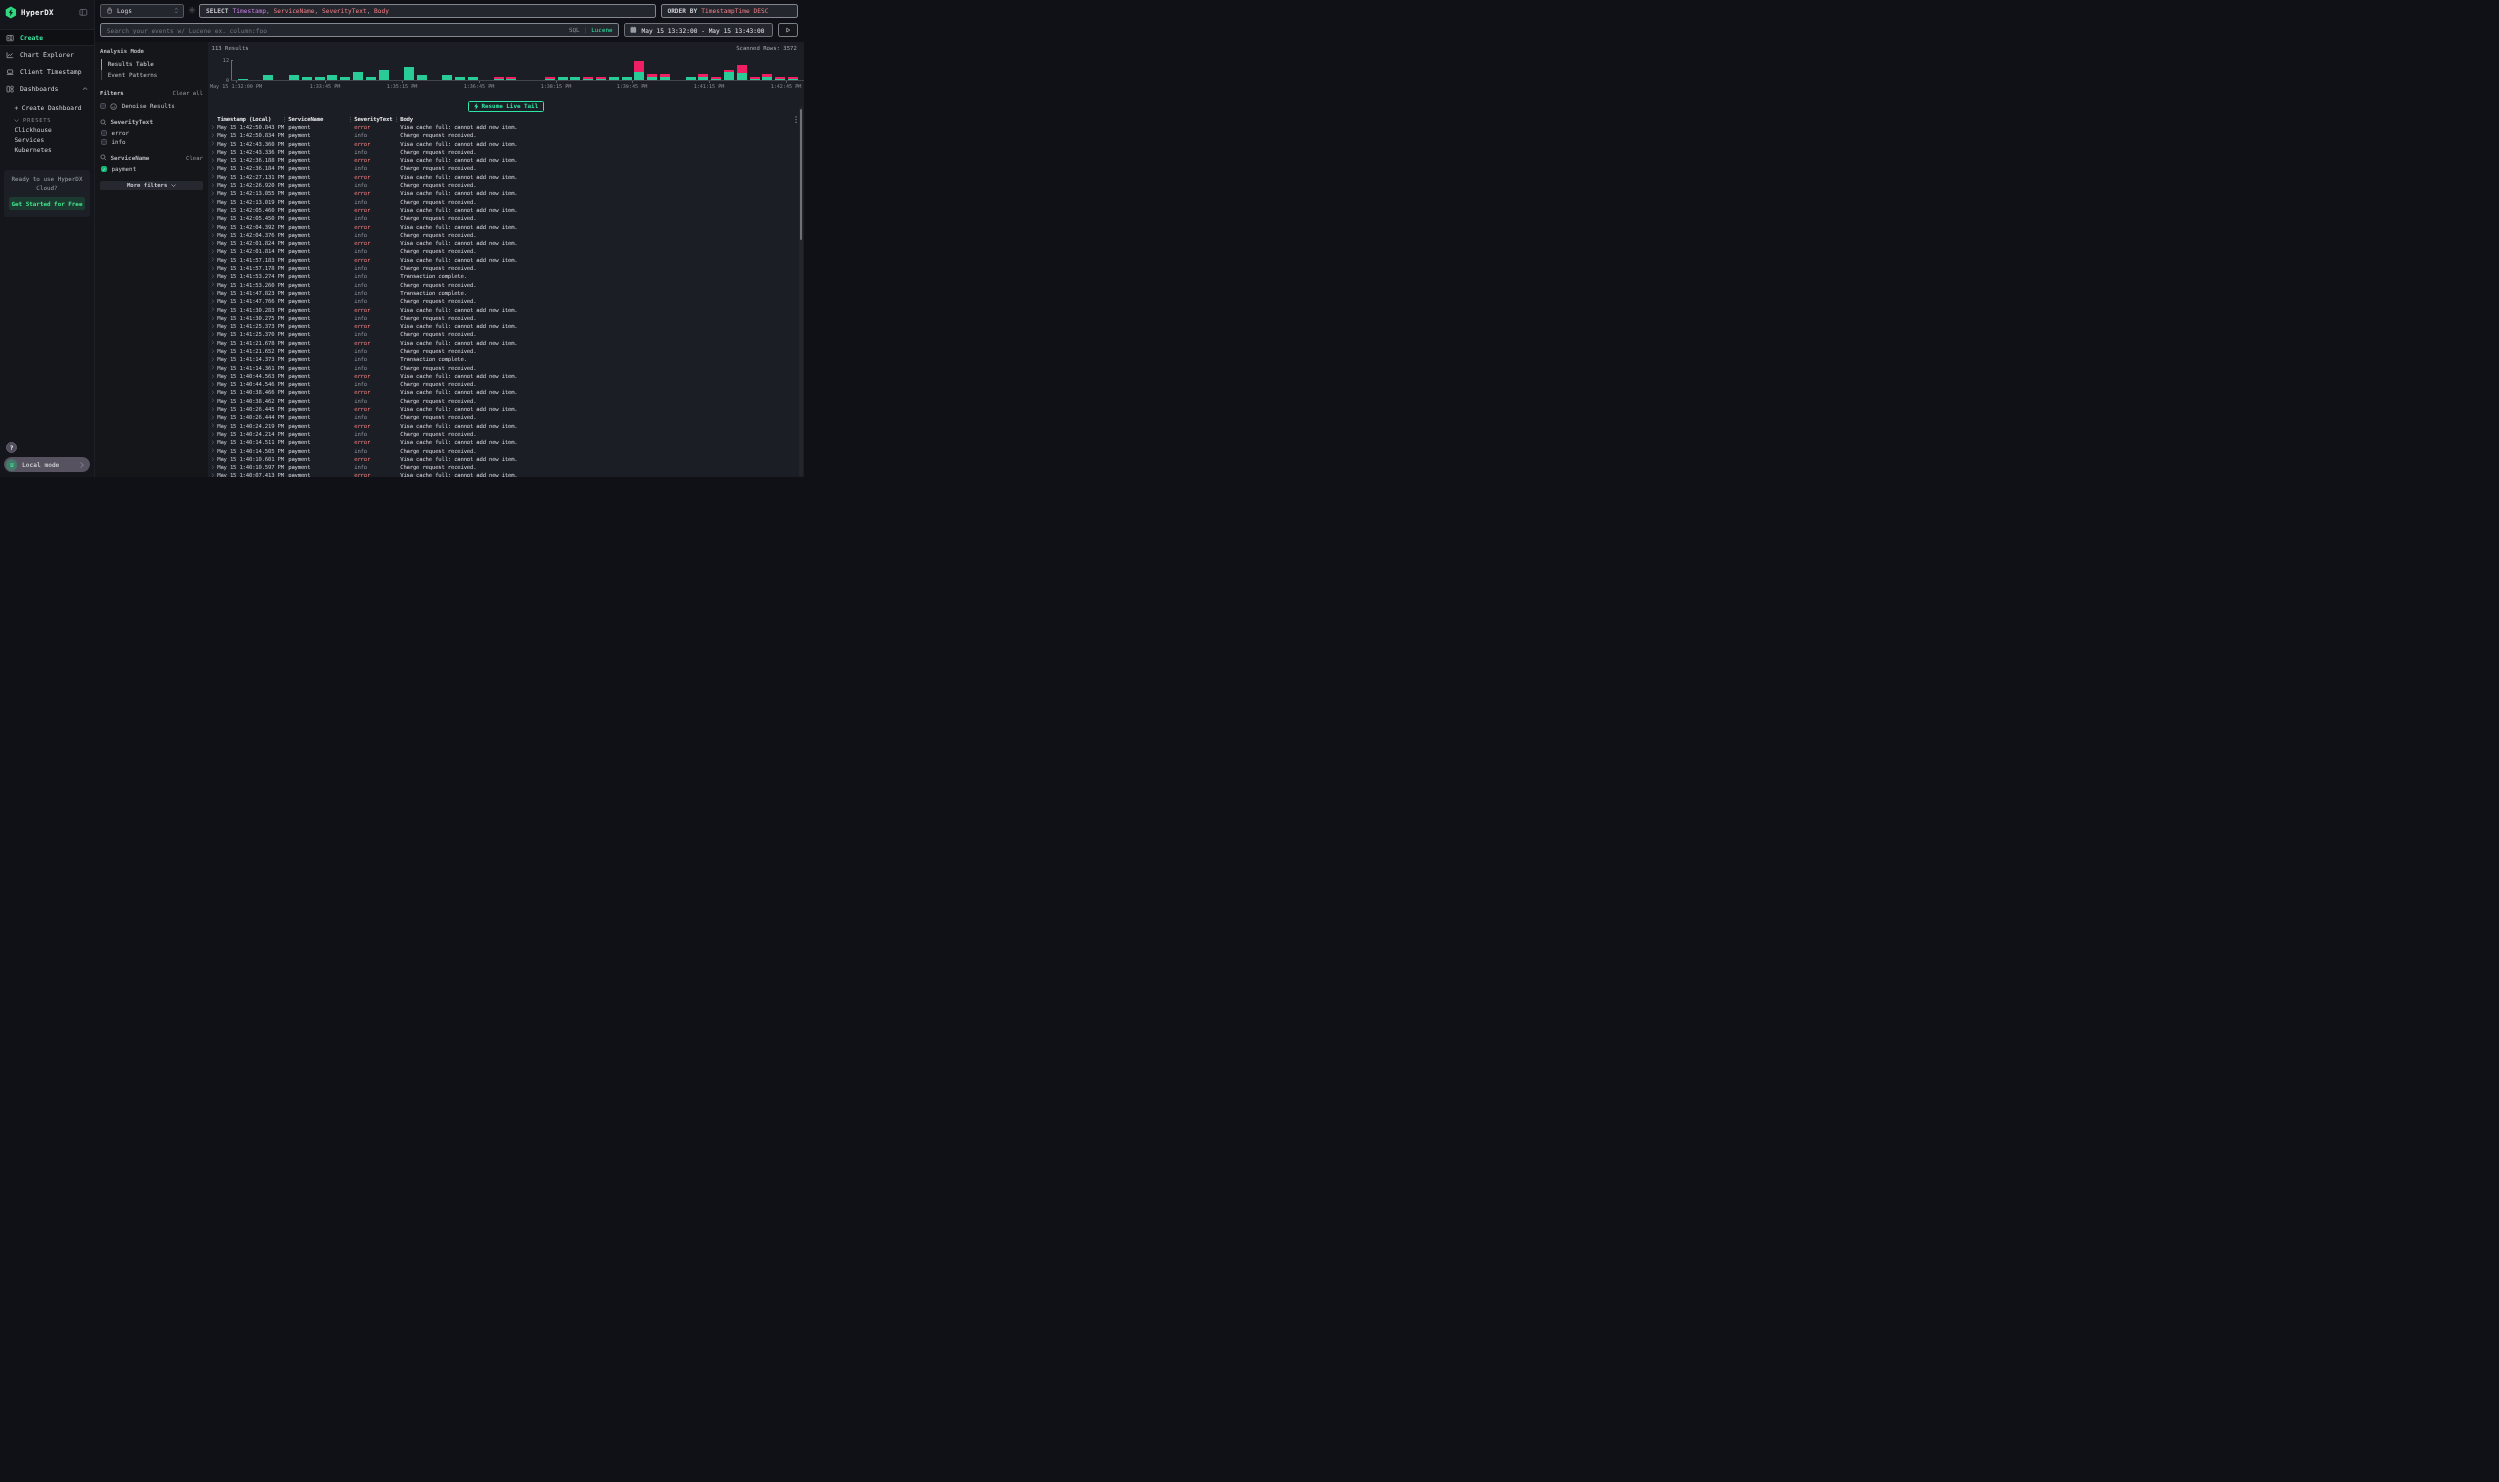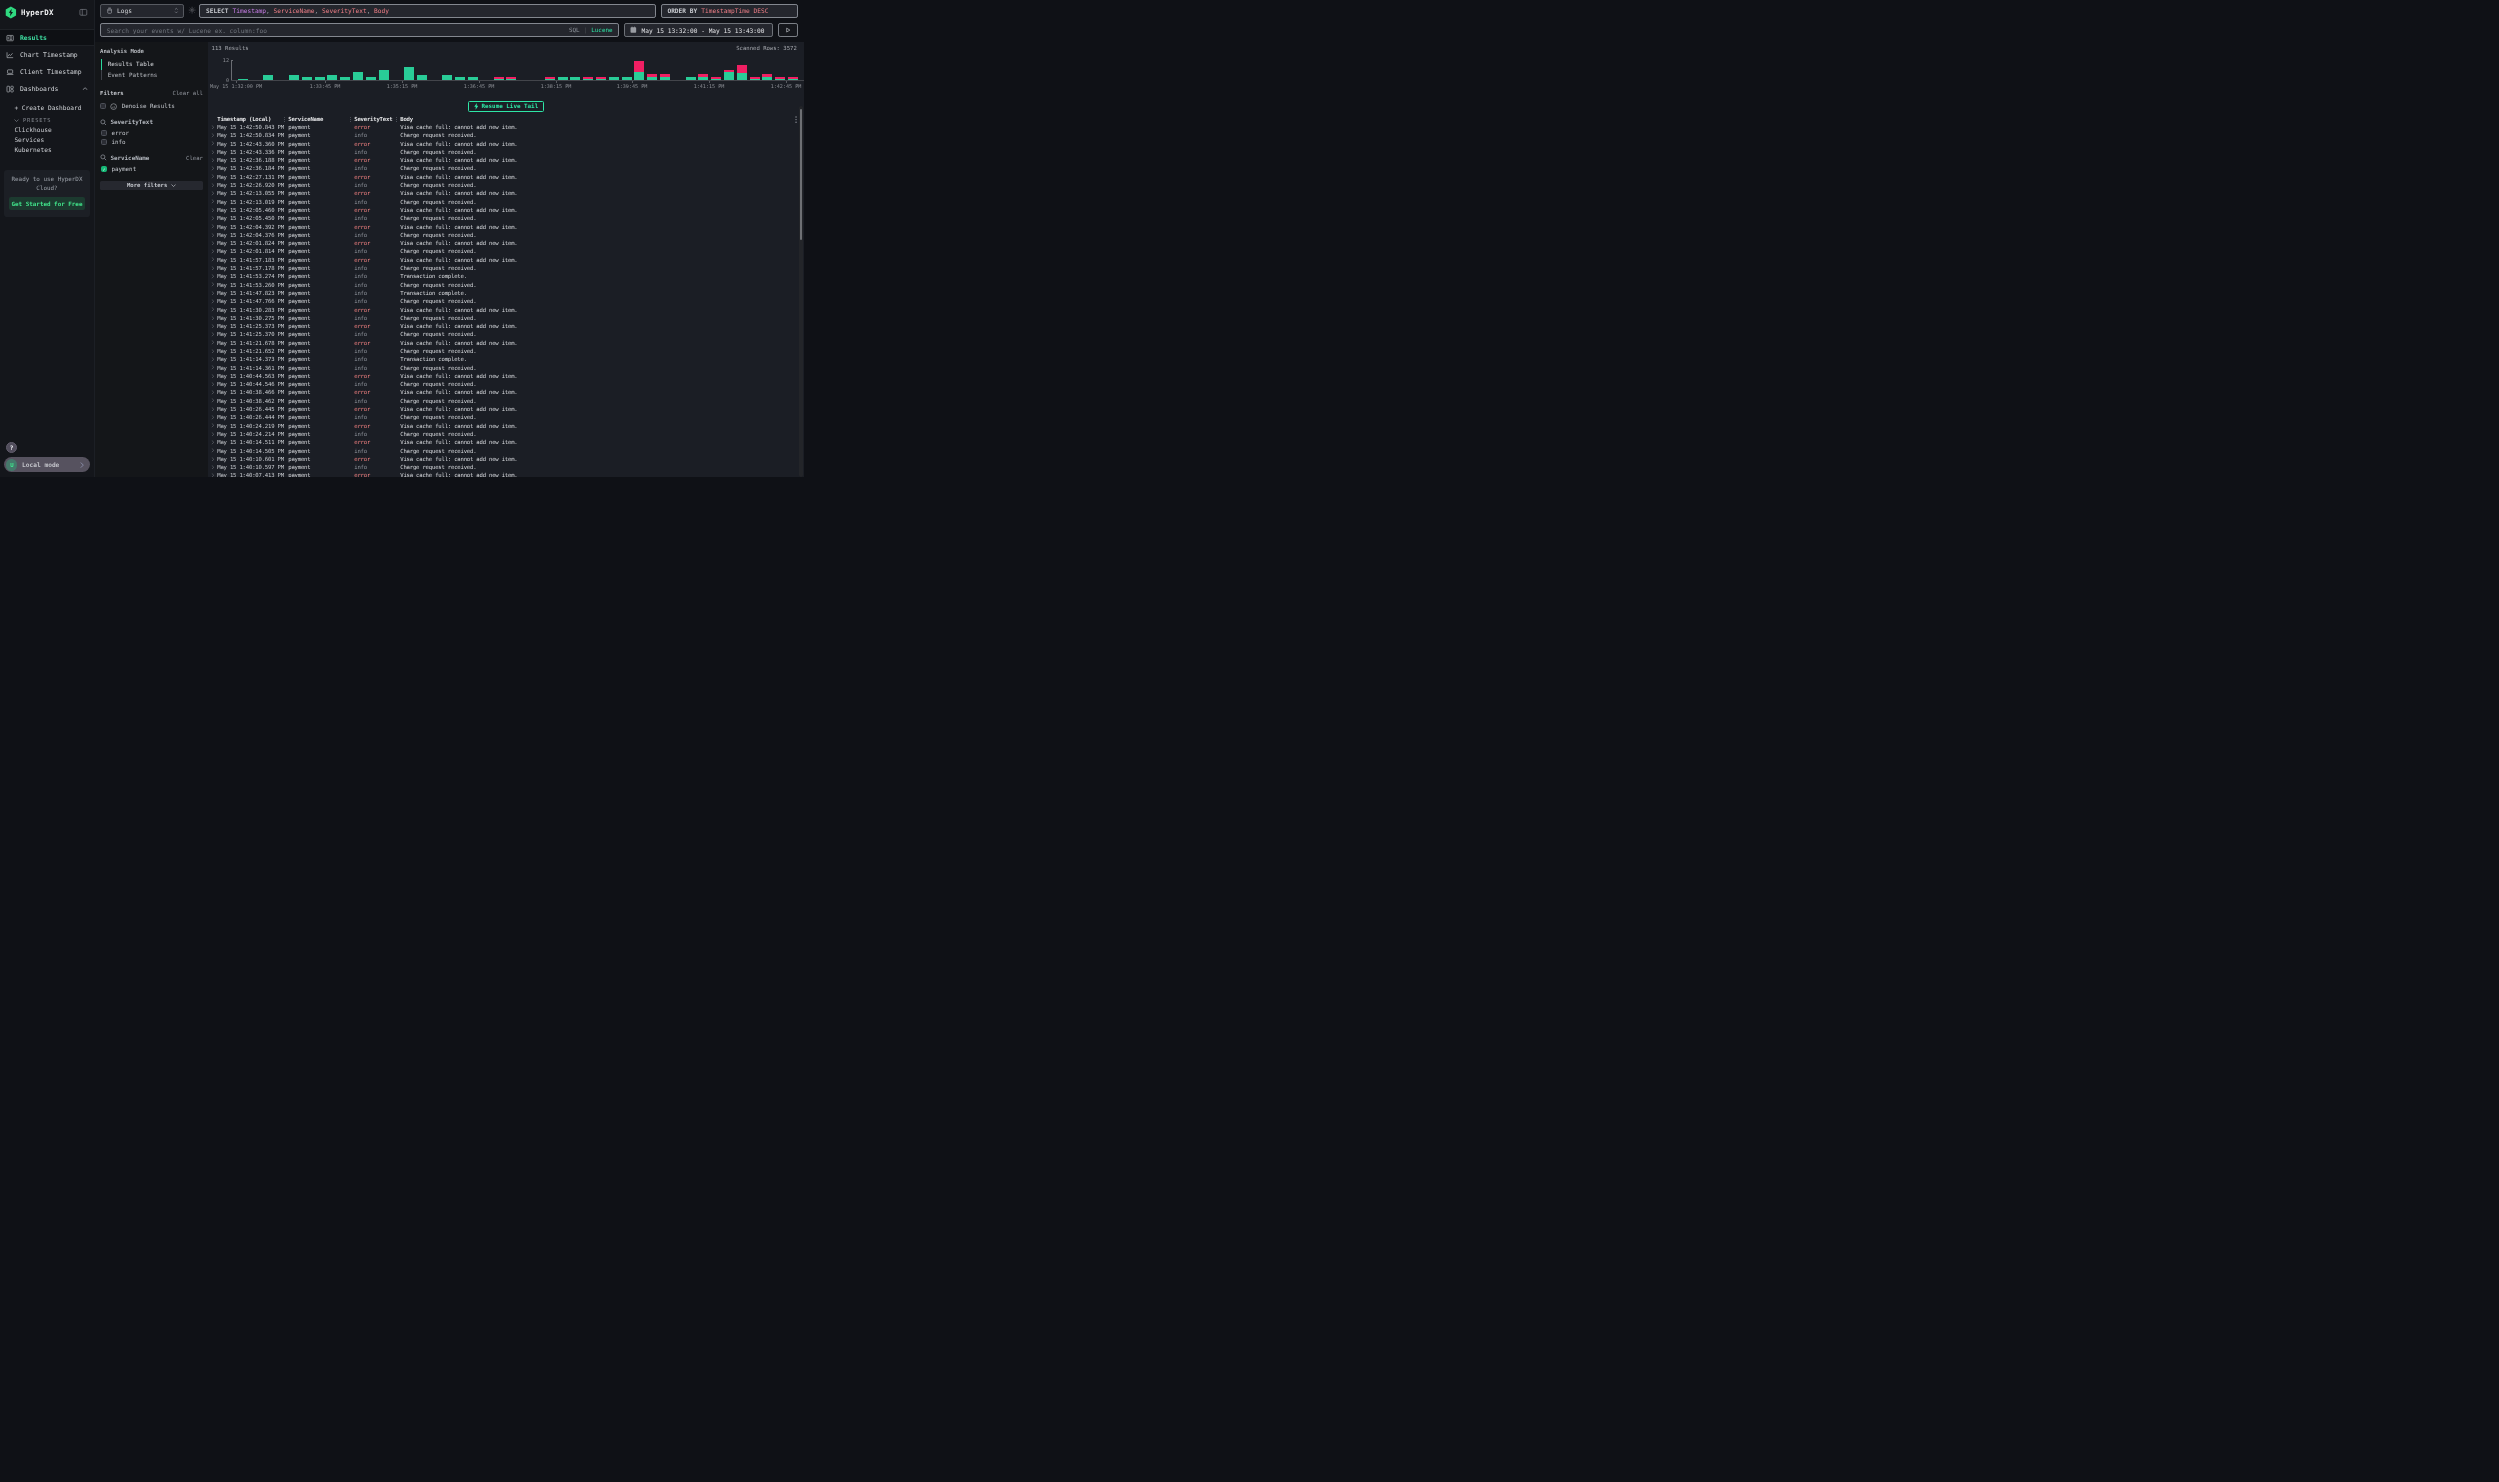--- a/index.html
+++ b/index.html
@@ -149,30 +149,30 @@
         <div class="nav-item active">
           <span class="nav-ic">
             <svg width="8.2" height="8.2" viewBox="0 0 16 16" fill="none" stroke="currentColor" stroke-width="1.2">
               <rect x="1.8" y="2.8" width="12.4" height="10.4" rx="1.2"></rect>
               <line x1="4.4" y1="5.4" x2="4.4" y2="10.6"></line>
               <line x1="7" y1="5.4" x2="11.6" y2="5.4"></line>
               <line x1="7" y1="8" x2="11.6" y2="8"></line>
               <line x1="7" y1="10.6" x2="11.6" y2="10.6"></line>
             </svg>
           </span>
-          <span class="nav-lb">Results</span>
+          <span class="nav-lb">Create</span>
         </div>
         <div class="nav-item">
           <span class="nav-ic">
             <svg width="8.2" height="8.2" viewBox="0 0 16 16" fill="none" stroke="currentColor" stroke-width="1.2">
               <path d="M2 2.5 V13 H14"></path>
               <polyline points="3.5,10.5 6.3,6.8 8.8,9 12.8,4.4"></polyline>
             </svg>
           </span>
-          <span class="nav-lb">Chart Timestamp</span>
+          <span class="nav-lb">Chart Explorer</span>
         </div>
         <div class="nav-item">
           <span class="nav-ic">
             <svg width="8.2" height="8.2" viewBox="0 0 16 16" fill="none" stroke="currentColor" stroke-width="1.2">
               <rect x="3" y="3.6" width="10" height="6.8" rx="1"></rect>
               <path d="M1.6 12.6 H14.4"></path>
             </svg>
           </span>
           <span class="nav-lb">Client Timestamp</span>
         </div>

